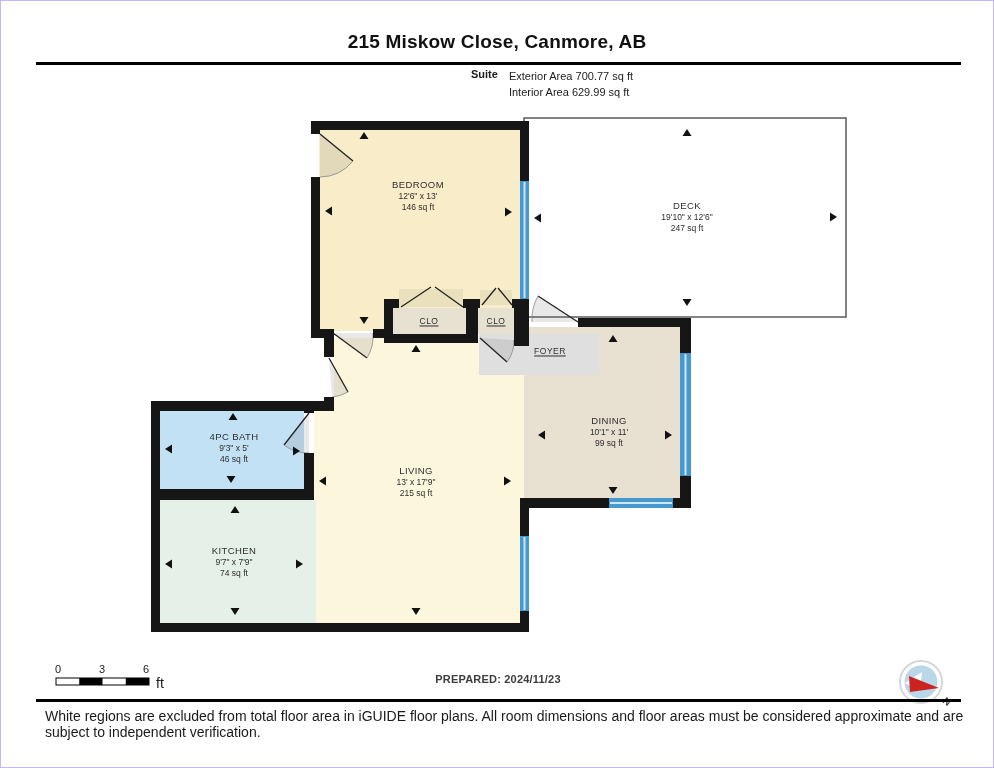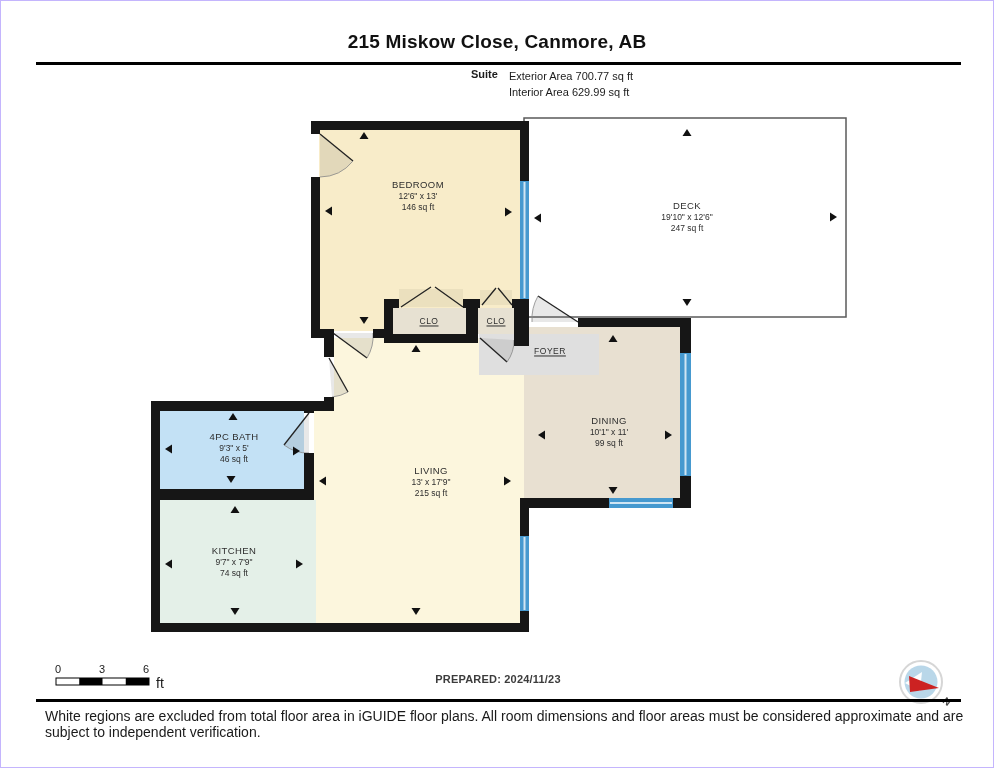--- a/index.html
+++ b/index.html
@@ -187,21 +187,21 @@
   <div class="room-label" style="left:608px;top:431px">
     <span class="rl-name">DINING</span>
     <span class="rl-dims">10'1" x 11'</span>
     <span class="rl-area">99 sq ft</span>
   </div>
   <div class="room-label" style="left:233px;top:447px">
     <span class="rl-name">4PC BATH</span>
     <span class="rl-dims">9'3" x 5'</span>
     <span class="rl-area">46 sq ft</span>
   </div>
-  <div class="room-label" style="left:430px;top:481px">
+  <div class="room-label" style="left:415px;top:481px">
     <span class="rl-name">LIVING</span>
     <span class="rl-dims">13' x 17'9"</span>
     <span class="rl-area">215 sq ft</span>
   </div>
   <div class="room-label" style="left:233px;top:561px">
     <span class="rl-name">KITCHEN</span>
     <span class="rl-dims">9'7" x 7'9"</span>
     <span class="rl-area">74 sq ft</span>
   </div>
 

